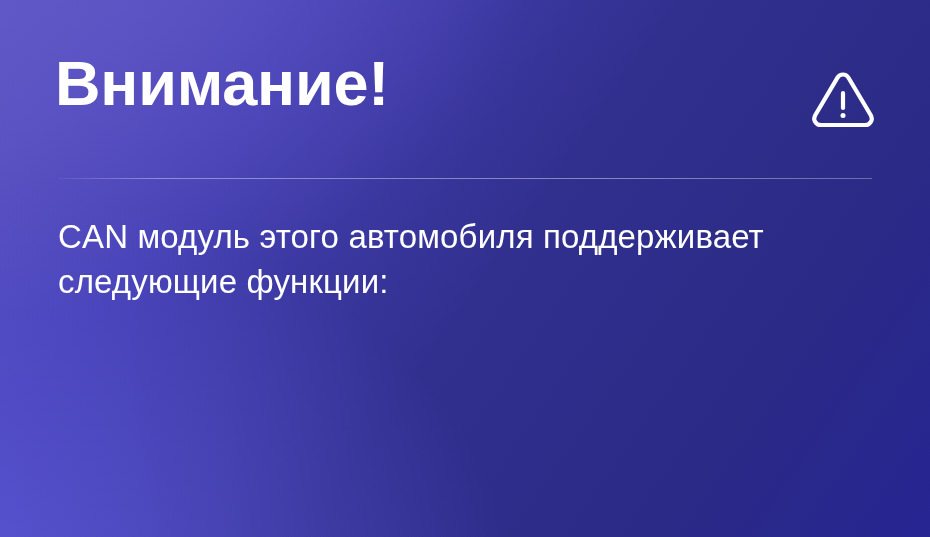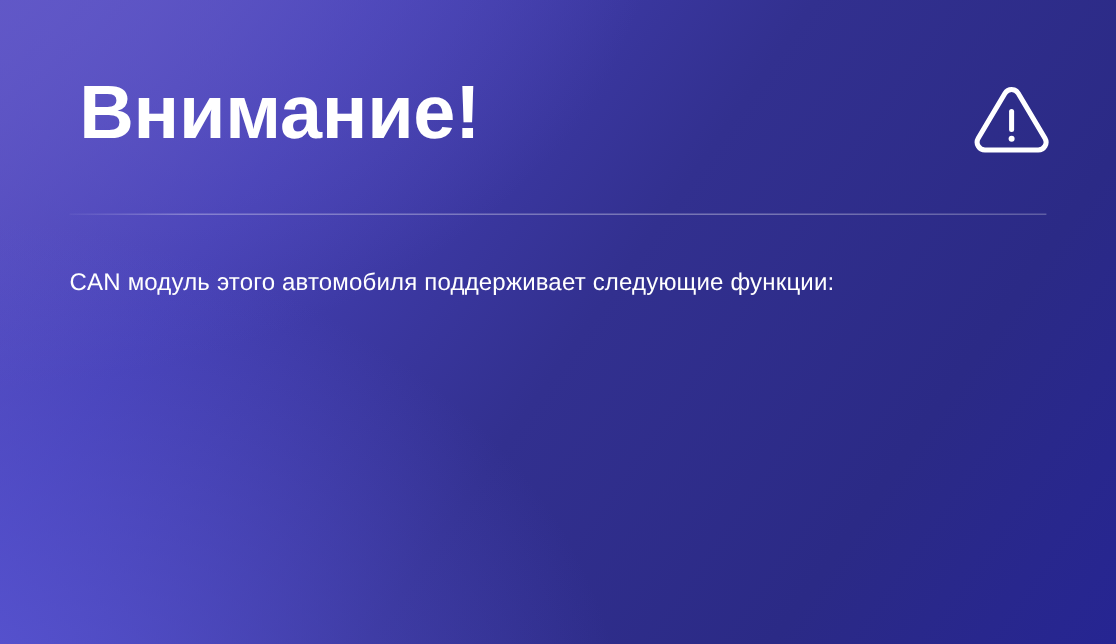--- a/index.html
+++ b/index.html
@@ -33,21 +33,21 @@
     left: 0;
     top: 0;
     width: 930px;
     height: 170px;
   }
 
   .heading {
     position: absolute;
     left: 55px;
     top: 47px;
-    margin: 11px;
+    margin: 0;
     color: #ffffff;
     font-size: 63px;
     line-height: 72px;
     font-weight: 700;
     letter-spacing: -0.2px;
     white-space: nowrap;
   }
 
   
   .warning-icon {
@@ -78,21 +78,21 @@
   .body-block {
     position: absolute;
     left: 58px;
     top: 214px;
     width: 830px;
   }
 
   .body-para {
     margin: 0;
     color: #ffffff;
-    font-size: 20px;
+    font-size: 33px;
     line-height: 45px;
     font-weight: 400;
     letter-spacing: 0.15px;
   }
 
   .body-para + .body-para {
     margin-top: 0;
   }
 </style>
 </head>

